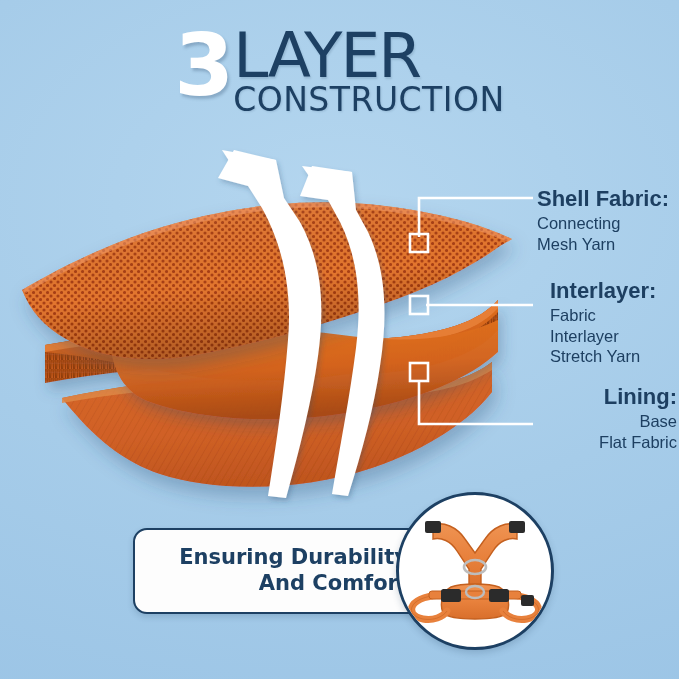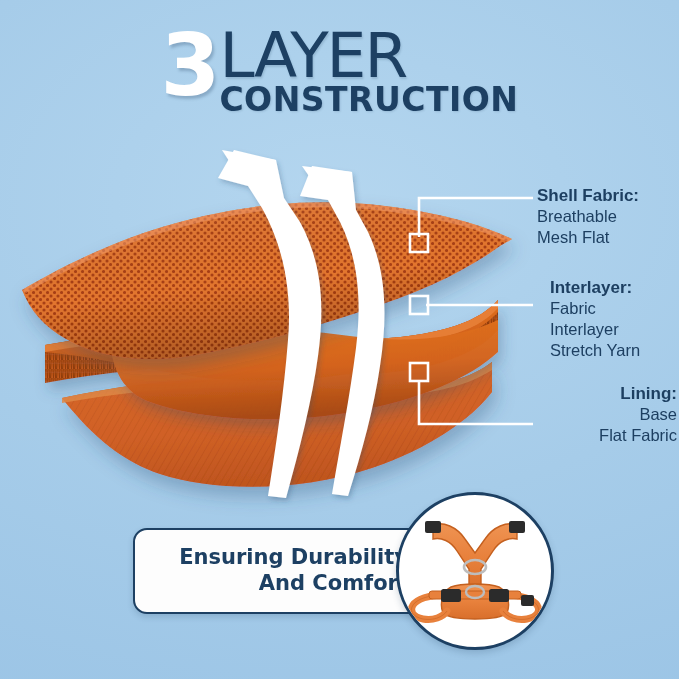--- a/index.html
+++ b/index.html
@@ -26,30 +26,30 @@
     font-family:"DejaVu Sans", sans-serif;
   }
   .t-right{display:flex;flex-direction:column;margin-left:2px;}
   .t-layer{
     font-size:63px;font-weight:normal;color:#1d4063;line-height:0.82;
     letter-spacing:-2px;
     font-family:"DejaVu Sans", sans-serif;
     text-shadow:1px 2px 2px rgba(40,70,100,0.18);
   }
   .t-construction{
-    font-size:33px;font-weight:bold;color:#1d4063;line-height:1;
+    font-size:33px;font-weight:normal;color:#1d4063;line-height:1;
     letter-spacing:0.5px;margin-top:1px;
     font-family:"DejaVu Sans", sans-serif;
     text-shadow:1px 1px 2px rgba(40,70,100,0.16);
   }
   
   #art{position:absolute;left:0;top:0;width:679px;height:679px;}
   
   .callout{position:absolute;color:#1d3f61;}
-  .co-title{font-size:17px;font-weight:bold;line-height:1.26;}
+  .co-title{font-size:22px;font-weight:bold;line-height:1.26;}
   .co-body{font-size:16.5px;font-weight:normal;line-height:1.26;}
   #callout-shell{left:537px;top:185px;width:140px;}
   #callout-inter{left:550px;top:277px;width:140px;}
   #callout-lining{left:537px;top:383px;width:140px;text-align:right;}
   
   #banner{
     position:absolute;left:133px;top:528px;width:295px;height:86px;
     background:#fdfdfd;border:2.5px solid #1d4063;border-radius:14px;
     box-shadow:0 3px 6px rgba(30,60,90,0.18);
     display:flex;flex-direction:column;justify-content:center;
@@ -243,22 +243,22 @@
     </g>
     <g fill="none" stroke="#ffffff" stroke-width="2.6">
       <rect x="410" y="234" width="18" height="18"></rect>
       <rect x="410" y="296" width="18" height="18"></rect>
       <rect x="410" y="363" width="18" height="18"></rect>
     </g>
   </svg>
 
   <div class="callout" id="callout-shell">
     <div class="co-title">Shell Fabric:</div>
-    <div class="co-body">Breathable</div>
-    <div class="co-body">Mesh Flat</div>
+    <div class="co-body">Connecting</div>
+    <div class="co-body">Mesh Yarn</div>
   </div>
 
   <div class="callout" id="callout-inter">
     <div class="co-title">Interlayer:</div>
     <div class="co-body">Fabric</div>
     <div class="co-body">Interlayer</div>
     <div class="co-body">Stretch Yarn</div>
   </div>
 
   <div class="callout" id="callout-lining">

